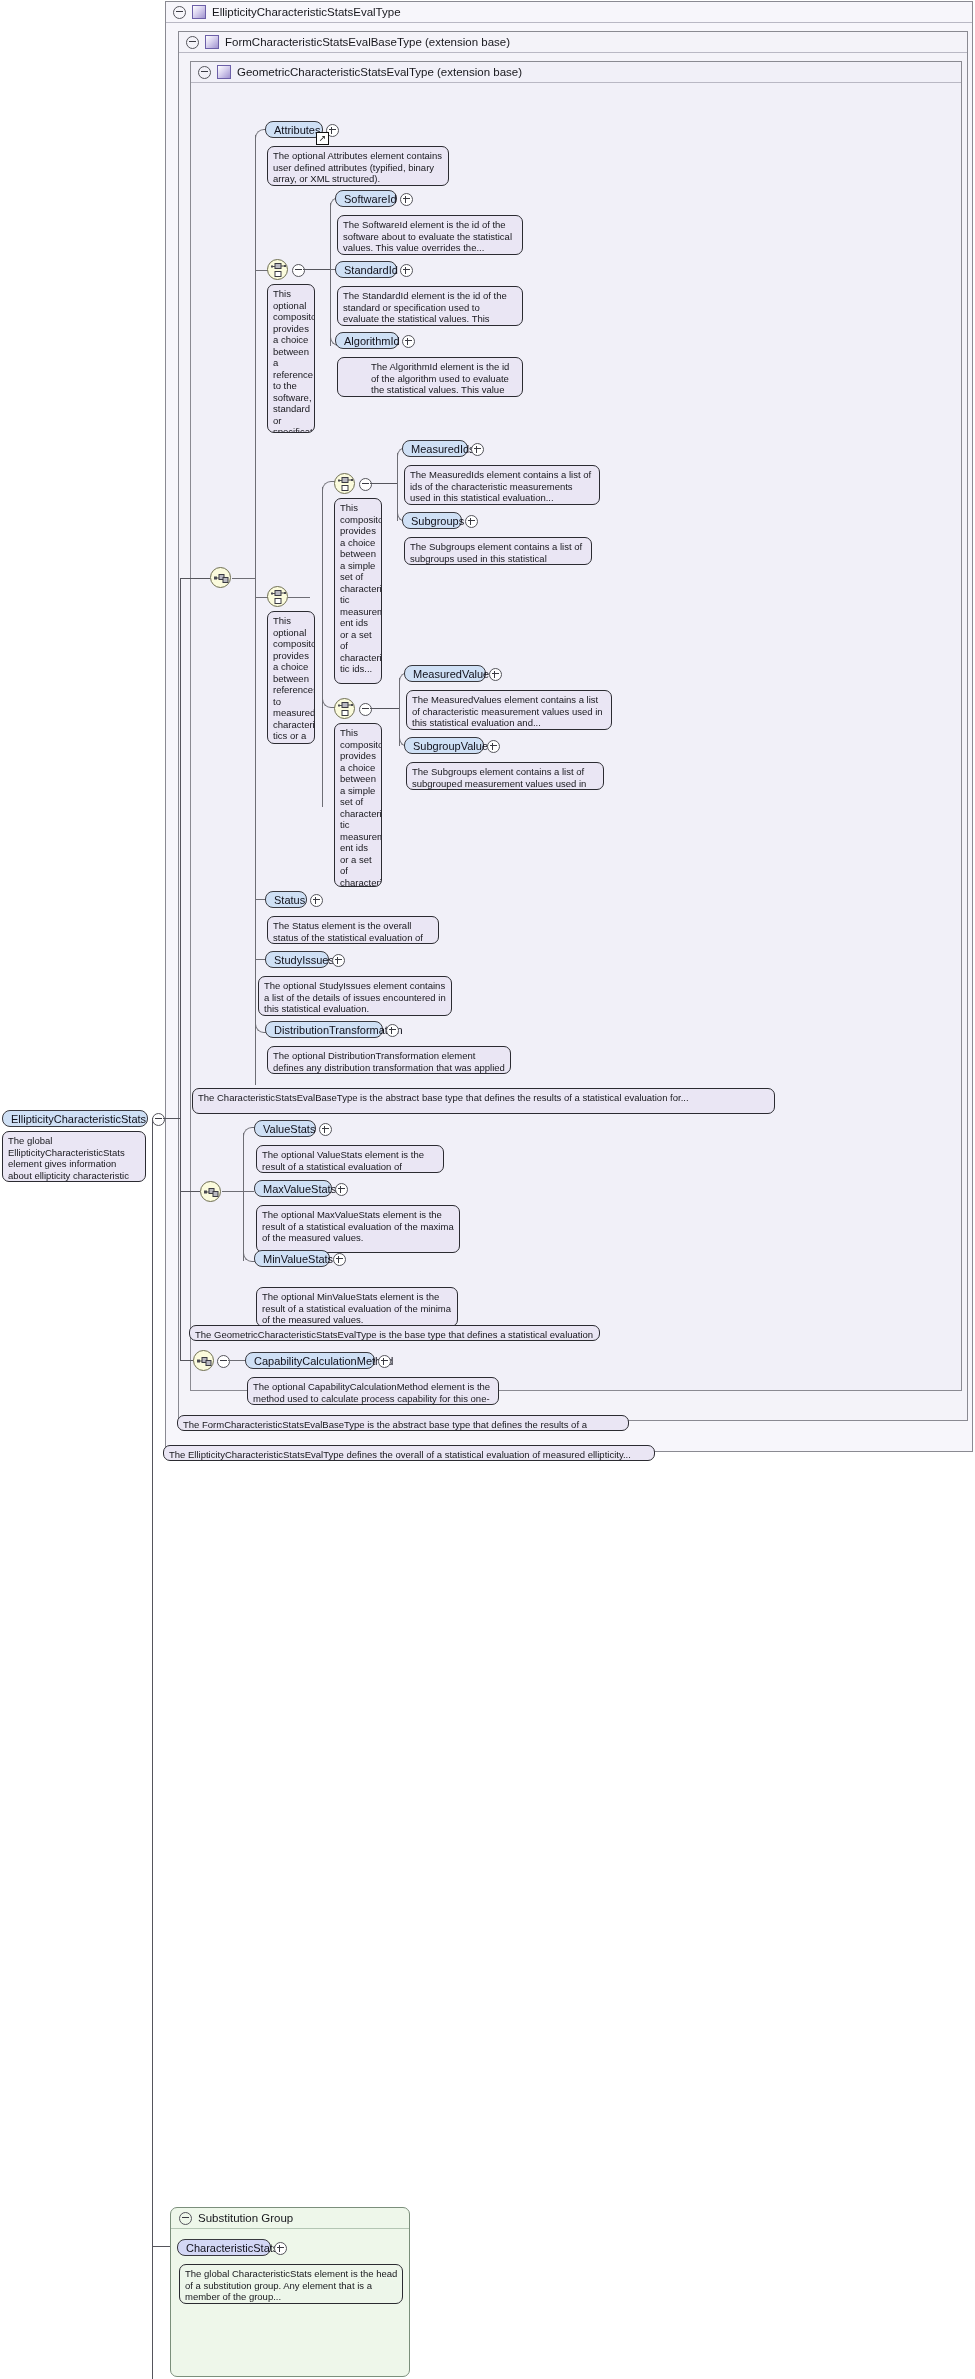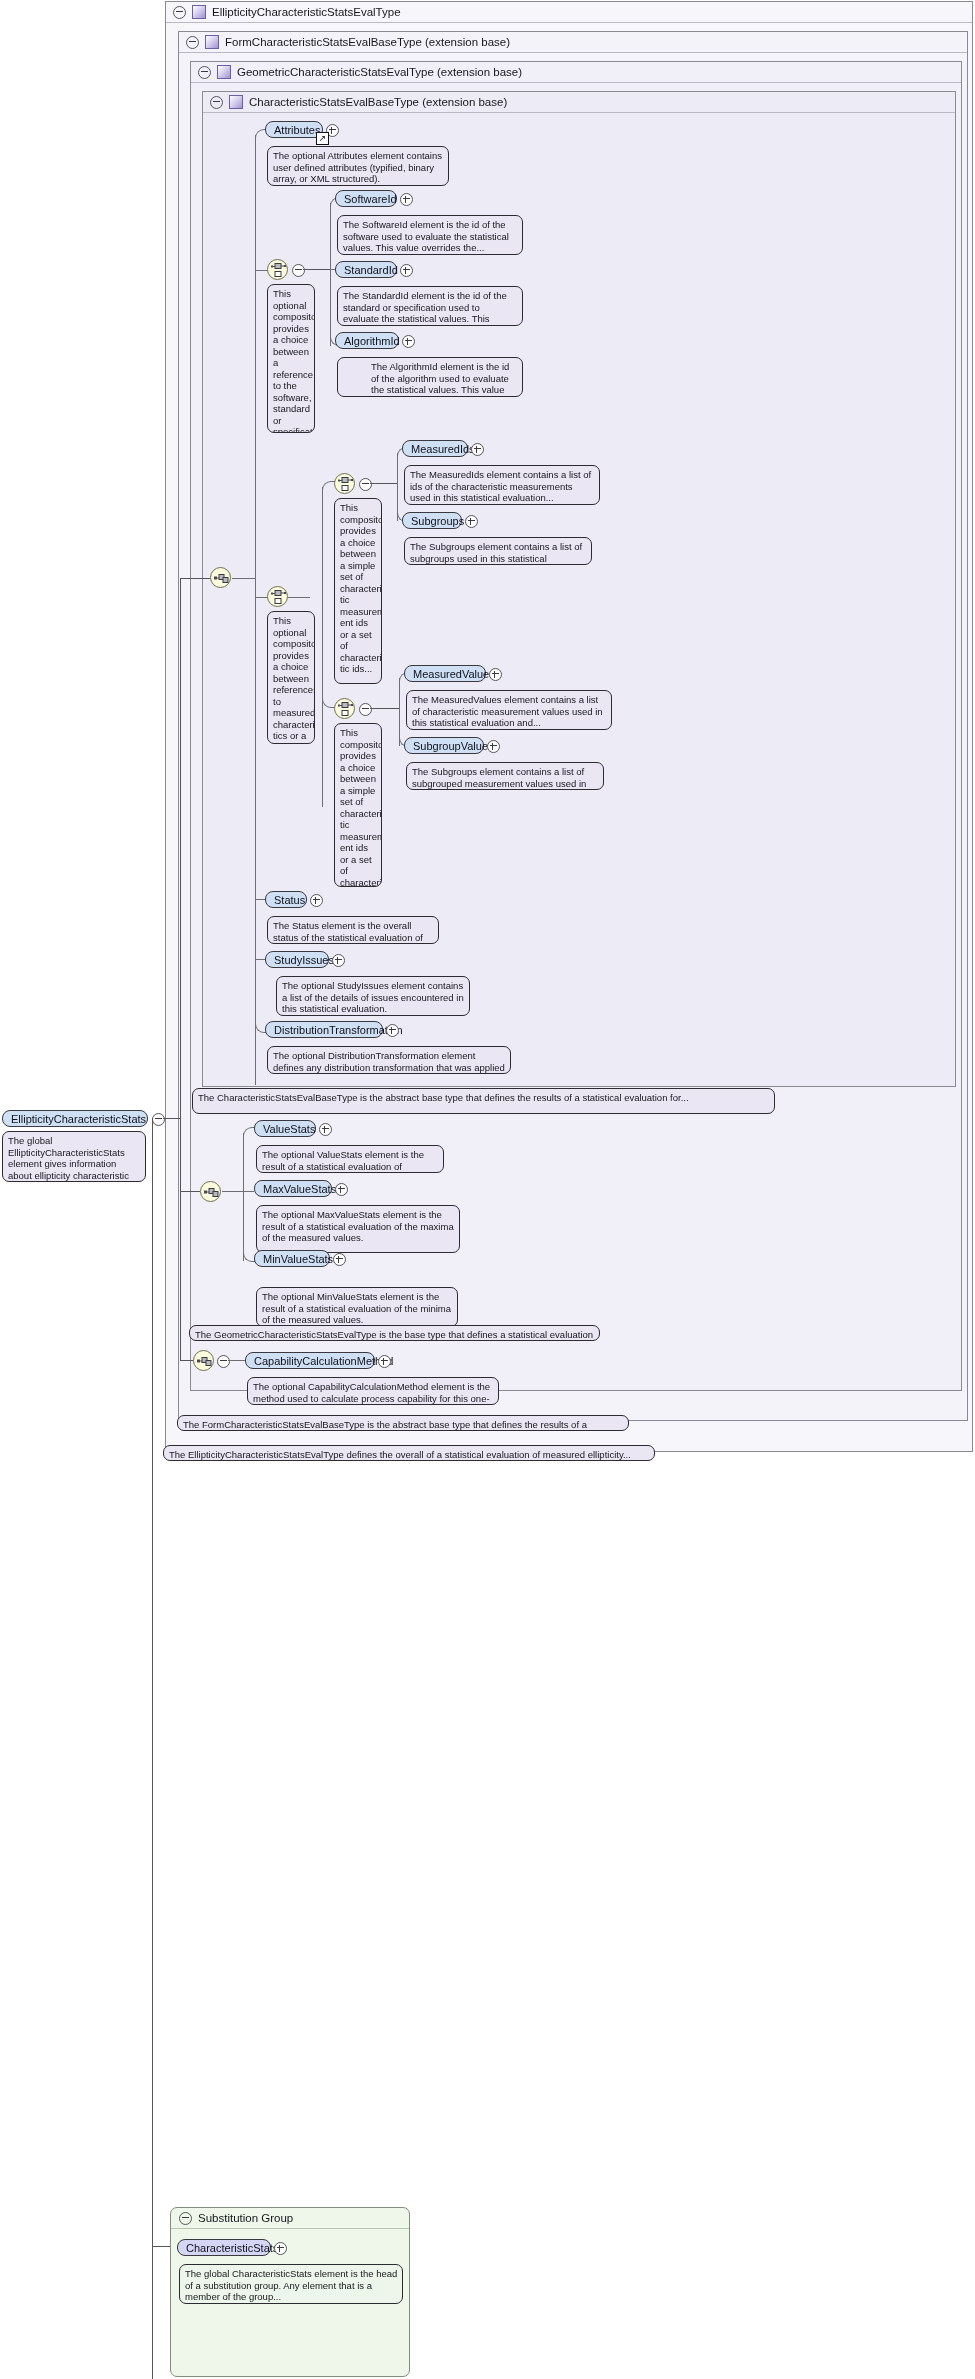--- a/index.html
+++ b/index.html
@@ -185,27 +185,20 @@
   </div>
 
   <div class="typebox lvl2" style="left:190px;top:61px;width:772px;height:1330px;">
     <div class="typehdr">
       <span class="minus"></span>
       <span class="typeicon"></span>
       <span>GeometricCharacteristicStatsEvalType (extension base)</span>
     </div>
   </div>
 
-  <div class="typebox lvl3" style="left:202px;top:91px;width:754px;height:996px;">
-    <div class="typehdr">
-      <span class="minus"></span>
-      <span class="typeicon"></span>
-      <span>CharacteristicStatsEvalBaseType (extension base)</span>
-    </div>
-  </div>
 
   <div class="node global" style="left:2px;top:1110px;width:146px;">
     <span>EllipticityCharacteristicStats</span>
   </div>
   <div class="tog" style="left:152px;top:1113px;"></div>
   <div class="anno" style="left:2px;top:1131px;width:144px;height:51px;">
     <div class="tail"></div>
     <span>The global EllipticityCharacteristicStats element gives information about ellipticity characteristic statistics.</span>
   </div>
 
@@ -262,21 +255,21 @@
   <div class="ln lnh lnthick" style="left:303px;top:269px;width:28px;"></div>
   <div class="ln lnv" style="left:330px;top:203px;height:143px;"></div>
   <div class="curve tl" style="left:330px;top:197px;width:12px;height:10px;"></div>
 
   <div class="node" style="left:335px;top:190px;width:62px;">
     <span>SoftwareId</span>
   </div>
   <div class="tog p" style="left:400px;top:193px;"></div>
   <div class="anno" style="left:337px;top:215px;width:186px;height:40px;">
     <div class="tail"></div>
-    <span>The SoftwareId element is the id of the software used to evaluate the statistical values. This value overrides the...</span>
+    <span>The SoftwareId element is the id of the software about to evaluate the statistical values. This value overrides the...</span>
   </div>
 
   <div class="ln lnh" style="left:330px;top:269px;width:10px;"></div>
   <div class="node" style="left:335px;top:261px;width:62px;">
     <span>StandardId</span>
   </div>
   <div class="tog p" style="left:400px;top:264px;"></div>
   <div class="anno" style="left:337px;top:286px;width:186px;height:40px;">
     <div class="tail"></div>
     <span>The StandardId element is the id of the standard or specification used to evaluate the statistical values. This value...</span>
@@ -399,21 +392,21 @@
   <div class="anno" style="left:267px;top:916px;width:172px;height:28px;">
     <div class="tail"></div>
     <span>The Status element is the overall status of the statistical evaluation of this characteristic.</span>
   </div>
 
   <div class="ln lnh" style="left:255px;top:959px;width:13px;"></div>
   <div class="node" style="left:265px;top:951px;width:64px;">
     <span>StudyIssues</span>
   </div>
   <div class="tog p" style="left:332px;top:954px;"></div>
-  <div class="anno" style="left:276px;top:976px;width:194px;height:40px;">
+  <div class="anno" style="left:258px;top:976px;width:194px;height:40px;">
     <div class="tail"></div>
     <span>The optional StudyIssues element contains a list of the details of issues encountered in this statistical evaluation.</span>
   </div>
 
   <div class="curve bl" style="left:255px;top:1022px;width:12px;height:10px;"></div>
   <div class="node" style="left:265px;top:1021px;width:118px;">
     <span>DistributionTransformation</span>
   </div>
   <div class="tog p" style="left:386px;top:1024px;"></div>
   <div class="anno" style="left:267px;top:1046px;width:244px;height:28px;">

